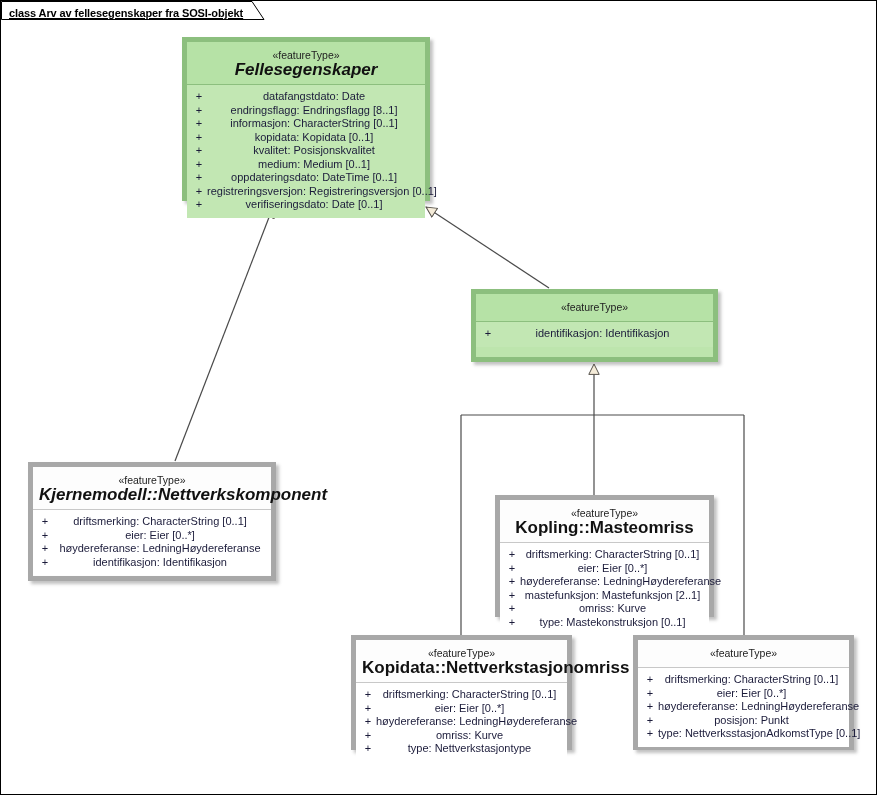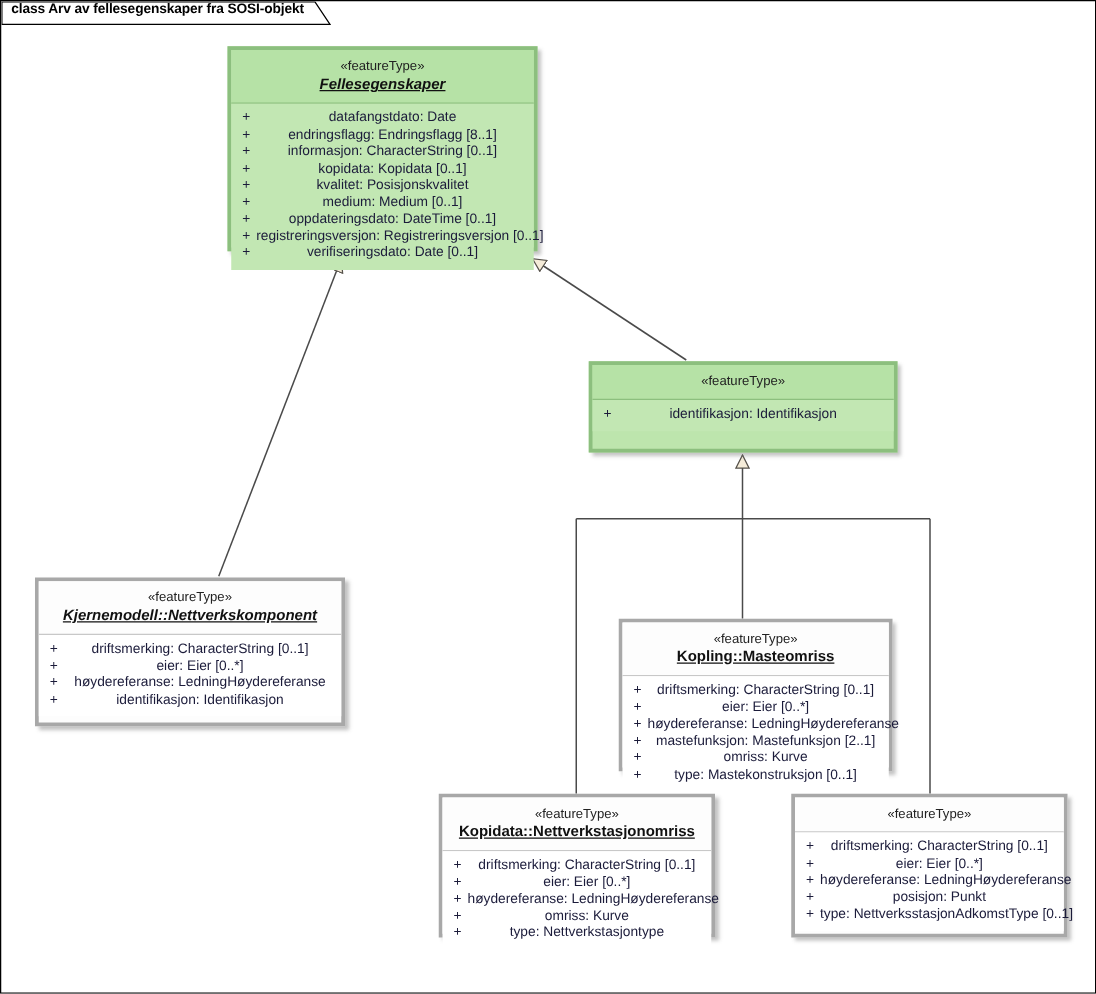--- a/index.html
+++ b/index.html
@@ -21,23 +21,24 @@
     overflow: hidden;
   }
   
   #title-tab {
     position: absolute;
     left: 0px;
     top: 0px;
     height: 18px;
     padding: 0 0 0 8px;
     display: flex;
-    align-items: flex-start;
+    align-items: flex-end;
     box-sizing: border-box;
     z-index: 6;
+    text-decoration: underline;
   }
   #title-tab .tab-label {
     font-size: 11px;
     font-weight: bold;
     color: #000000;
     white-space: nowrap;
     letter-spacing: -0.1px;
   }
   #title-tab-shape {
     position: absolute;
@@ -56,21 +57,21 @@
     width: 877px;
     height: 795px;
     z-index: 1;
     pointer-events: none;
   }
 
   
   .uml-class {
     position: absolute;
     box-sizing: border-box;
-    border: 3px solid #14532d;
+    border: 5px solid #14532d;
     z-index: 3;
     box-shadow: 3px 3px 3px rgba(120,120,120,0.45);
   }
   .uml-class.green {
     background: #bde5ad;
     border-color: #8cbf7e;
   }
   .uml-class.white {
     background: #fdfdfd;
     border-color: #a8a8a8;
@@ -90,26 +91,25 @@
   }
   .stereotype {
     display: block;
     font-size: 10.5px;
     color: #222222;
     line-height: 13px;
     white-space: nowrap;
   }
   .class-name {
     display: block;
-    font-size: 12px;
+    font-size: 17px;
     font-weight: bold;
     color: #111111;
     line-height: 15px;
     white-space: nowrap;
-    text-decoration: underline;
   }
   .class-name.abstract {
     font-style: italic;
   }
   .class-body {
     padding: 5px 4px 6px 4px;
     box-sizing: border-box;
   }
   .uml-class.green .class-body {
     background: #c2e7b3;

